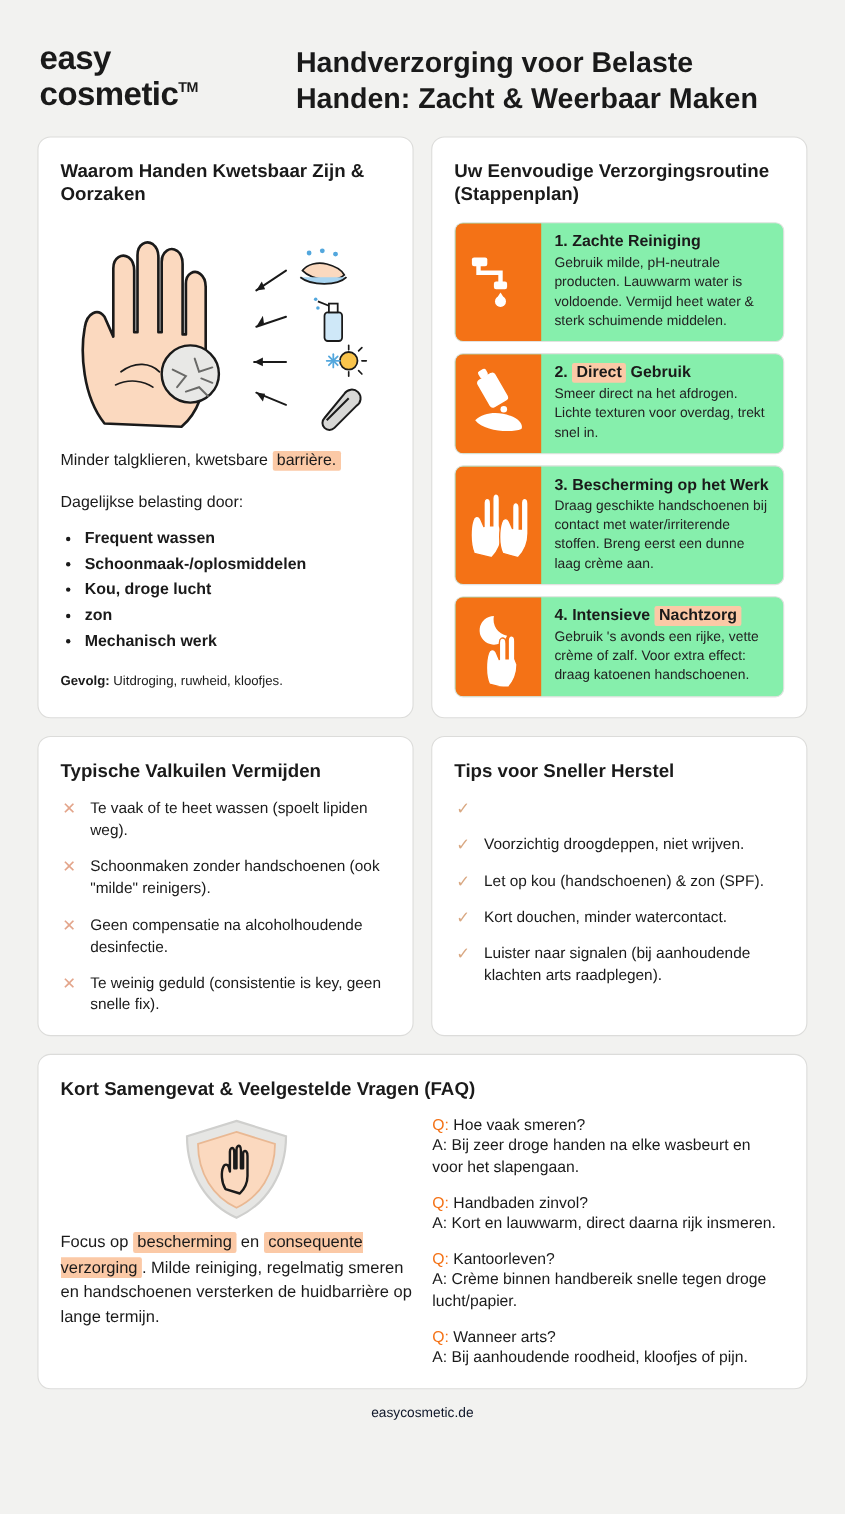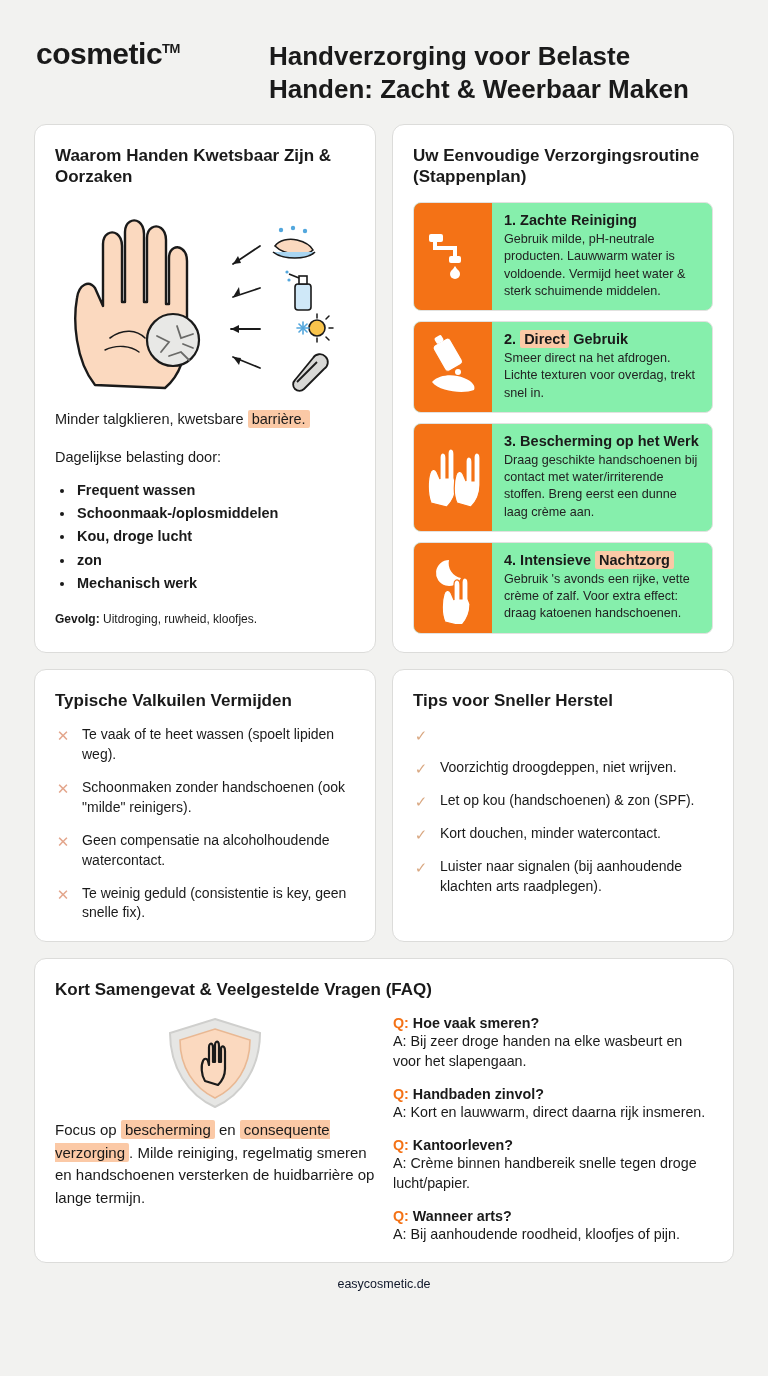--- a/index.html
+++ b/index.html
@@ -120,38 +120,39 @@
   .mark.x { color: #e3a58b; }
   .mark.v { color: #d9a882; }
   .mark-txt { font-size: 14px; line-height: 1.42; }
 
   
   .faq-card { margin-top: 16px; }
   .faq-wrap { display: grid; grid-template-columns: 320px 1fr; gap: 18px; }
   .shield-box { display: flex; flex-direction: column; align-items: center; }
   .summary { font-size: 15px; line-height: 1.5; margin-top: 8px; }
   .qa { margin-bottom: 15px; }
-  .q { font-size: 14.3px; font-weight: bold; }
+  .q { font-size: 14.3px; font-weight: normal; }
   .q .qmark { color: #f47216; }
   .a { font-size: 14.3px; line-height: 1.4; }
 
   .footer {
     text-align: center;
     font-size: 12.5px;
     color: #0f172a;
     padding: 14px 0 10px 0;
   }
 </style>
 </head>
 <body>
 
 <div class="page">
 
   <div class="header">
     <div class="brand">
+      <div>easy</div>
       <div><span>cosmetic</span><span class="tm">TM</span></div>
     </div>
     <div class="headline">Handverzorging voor Belaste Handen: Zacht &amp; Weerbaar Maken</div>
   </div>
 
   <div class="grid">
 
     <div class="card">
       <h2>Waarom Handen Kwetsbaar Zijn &amp; Oorzaken</h2>
 
@@ -312,21 +313,21 @@
         <div class="mark-row">
             <div class="mark x">✕</div>
             <div class="mark-txt">Te vaak of te heet wassen (spoelt lipiden weg).</div>
           </div>
         <div class="mark-row">
             <div class="mark x">✕</div>
             <div class="mark-txt">Schoonmaken zonder handschoenen (ook "milde" reinigers).</div>
           </div>
         <div class="mark-row">
             <div class="mark x">✕</div>
-            <div class="mark-txt">Geen compensatie na alcoholhoudende watercontact.</div>
+            <div class="mark-txt">Geen compensatie na alcoholhoudende desinfectie.</div>
           </div>
         <div class="mark-row" style="margin-bottom:0;">
             <div class="mark x">✕</div>
             <div class="mark-txt">Te weinig geduld (consistentie is key, geen snelle fix).</div>
           </div>
       </div>
     </div>
 
     <div class="card">
       <h2>Tips voor Sneller Herstel</h2>

